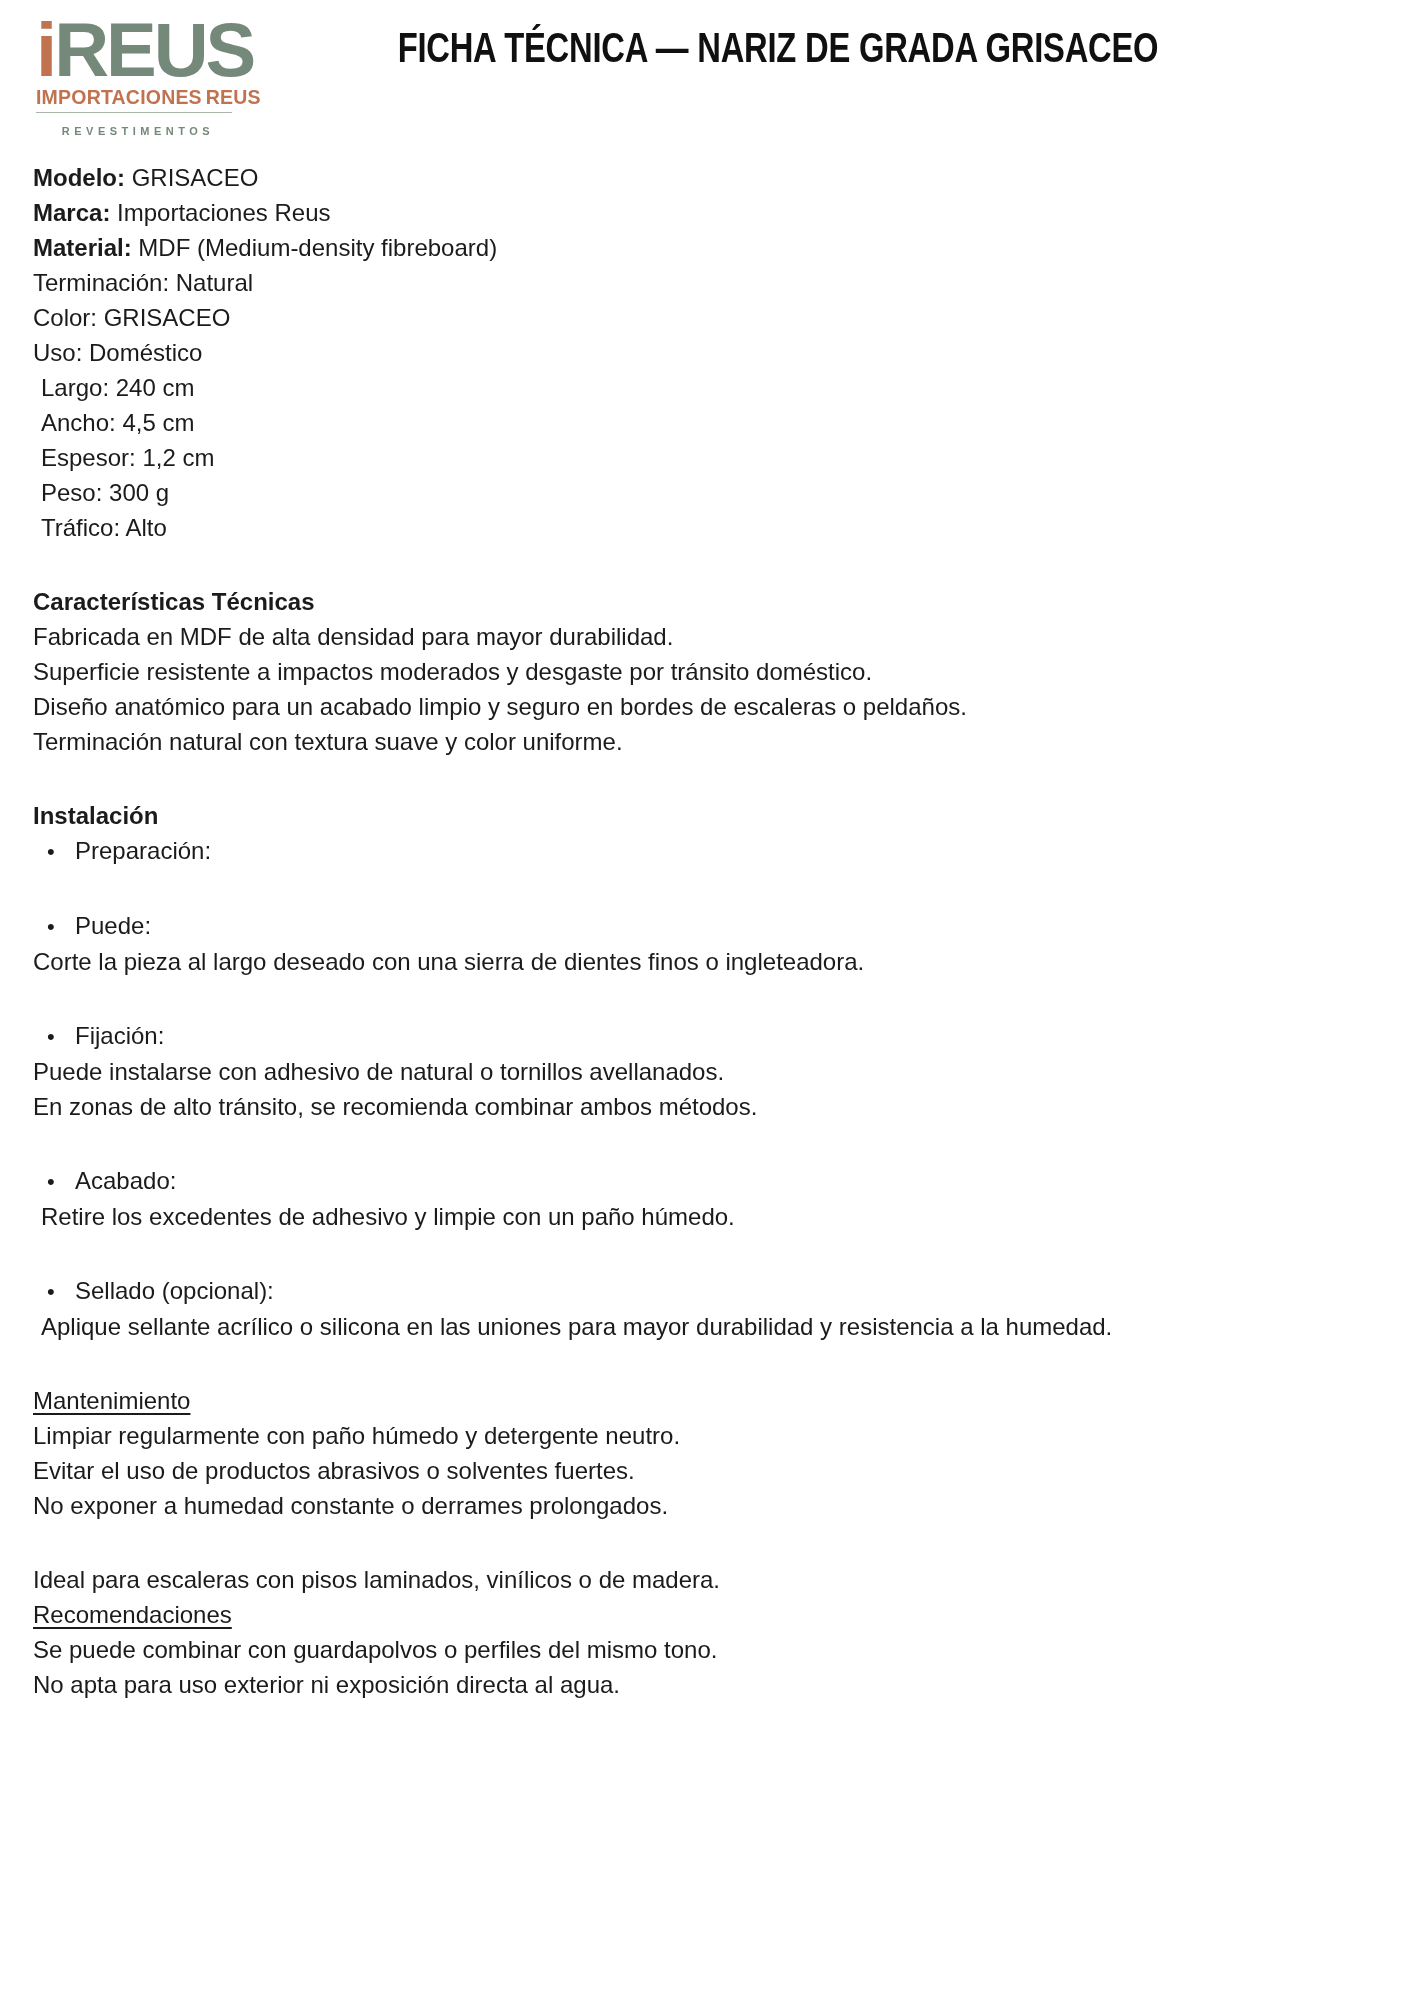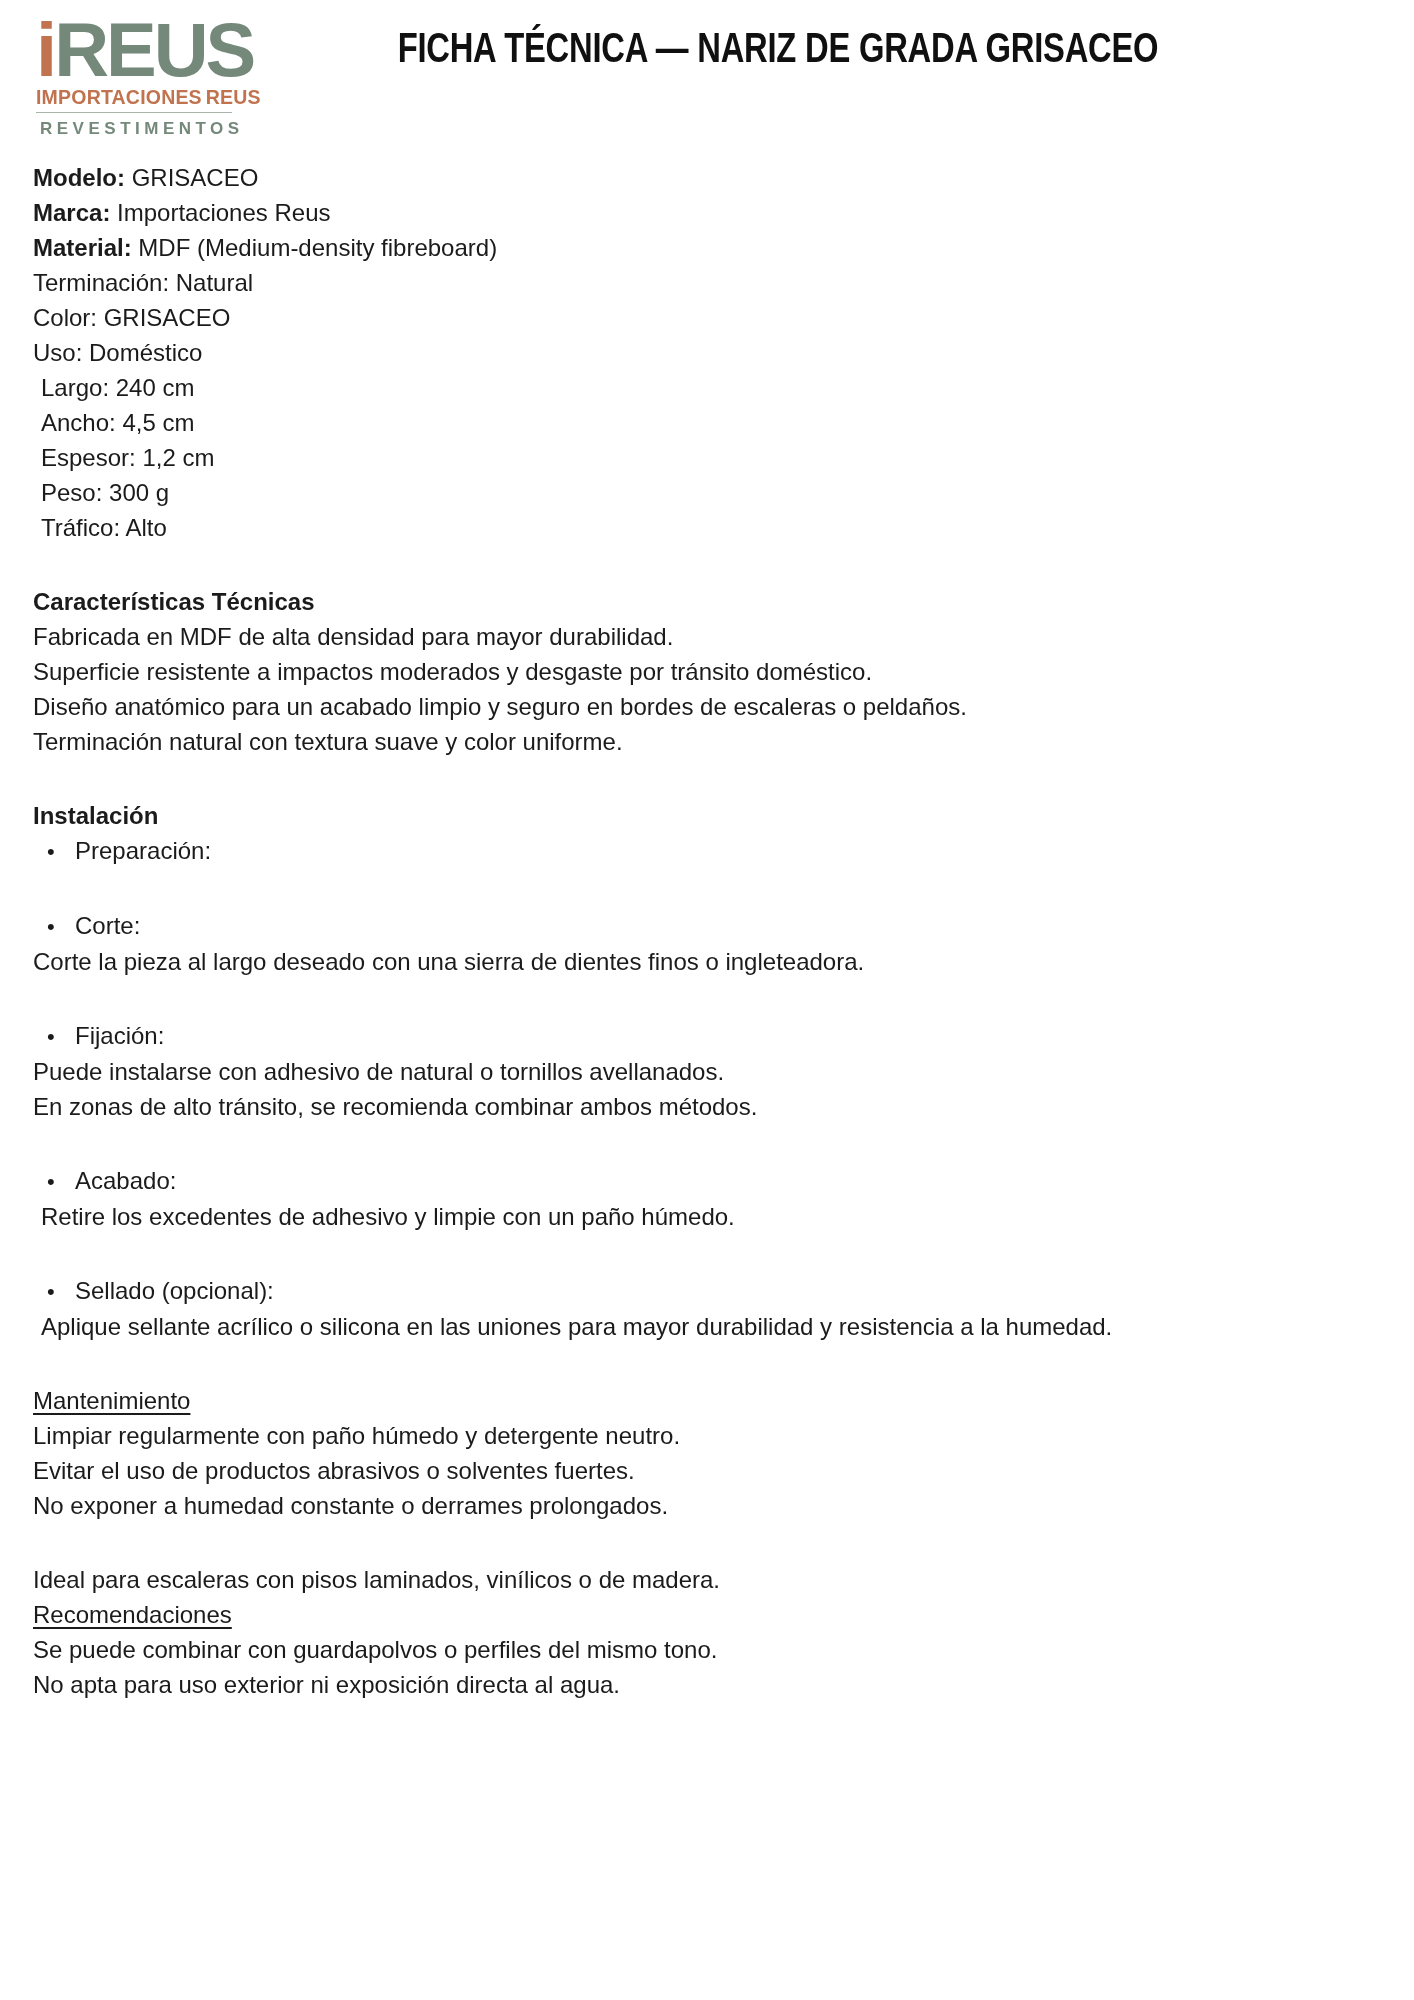--- a/index.html
+++ b/index.html
@@ -20,21 +20,21 @@
   }
   .logo-i    { color: var(--terracotta, #C0734E); }
   .logo-reus { color: var(--brandgreen, #75897B); }
   .logo-sub {
     margin-top: 4px; font-size: 19.5px; font-weight: 700; letter-spacing: 0.2px;
     color: var(--terracotta, #C0734E); white-space: nowrap; text-align: left;
   }
   .logo-sub-bold { font-weight: 800; margin-left: 4px; }
   .logo-divider { margin-top: 3px; height: 1px; background: #a9b5a9; width: 196px; }
   .logo-tagline {
-    margin-top: 6px; font-size: 17px; font-weight: 600; letter-spacing: 4.5px;
+    margin-top: 12px; font-size: 11px; font-weight: 600; letter-spacing: 4.5px;
     color: var(--brandgreen, #75897B); white-space: nowrap; text-indent: 4px;
   }
 
   .title {
     position: absolute; left: 55%; top: 24px; margin: 0;
     transform: translateX(-50%) scaleX(0.78); transform-origin: center;
     font-size: 42px; font-weight: 700; color: #101010;
     white-space: nowrap; letter-spacing: -0.3px;
   }
 
@@ -84,21 +84,21 @@
     <div class="blank"></div>
     <p class="line heading">Características Técnicas</p>
     <p class="line">Fabricada en MDF de alta densidad para mayor durabilidad.</p>
     <p class="line">Superficie resistente a impactos moderados y desgaste por tránsito doméstico.</p>
     <p class="line">Diseño anatómico para un acabado limpio y seguro en bordes de escaleras o peldaños.</p>
     <p class="line">Terminación natural con textura suave y color uniforme.</p>
     <div class="blank"></div>
     <p class="line heading">Instalación</p>
     <p class="line bullet"><span class="dot">•</span><span>Preparación:</span></p>
     <div class="blank"></div>
-    <p class="line bullet"><span class="dot">•</span><span>Corte:</span></p>
+    <p class="line bullet"><span class="dot">•</span><span>Puede:</span></p>
     <p class="line">Corte la pieza al largo deseado con una sierra de dientes finos o ingleteadora.</p>
     <div class="blank"></div>
     <p class="line bullet"><span class="dot">•</span><span>Fijación:</span></p>
     <p class="line">Puede instalarse con adhesivo de natural o tornillos avellanados.</p>
     <p class="line">En zonas de alto tránsito, se recomienda combinar ambos métodos.</p>
     <div class="blank"></div>
     <p class="line bullet"><span class="dot">•</span><span>Acabado:</span></p>
     <p class="line ind">Retire los excedentes de adhesivo y limpie con un paño húmedo.</p>
     <div class="blank"></div>
     <p class="line bullet"><span class="dot">•</span><span>Sellado (opcional):</span></p>

